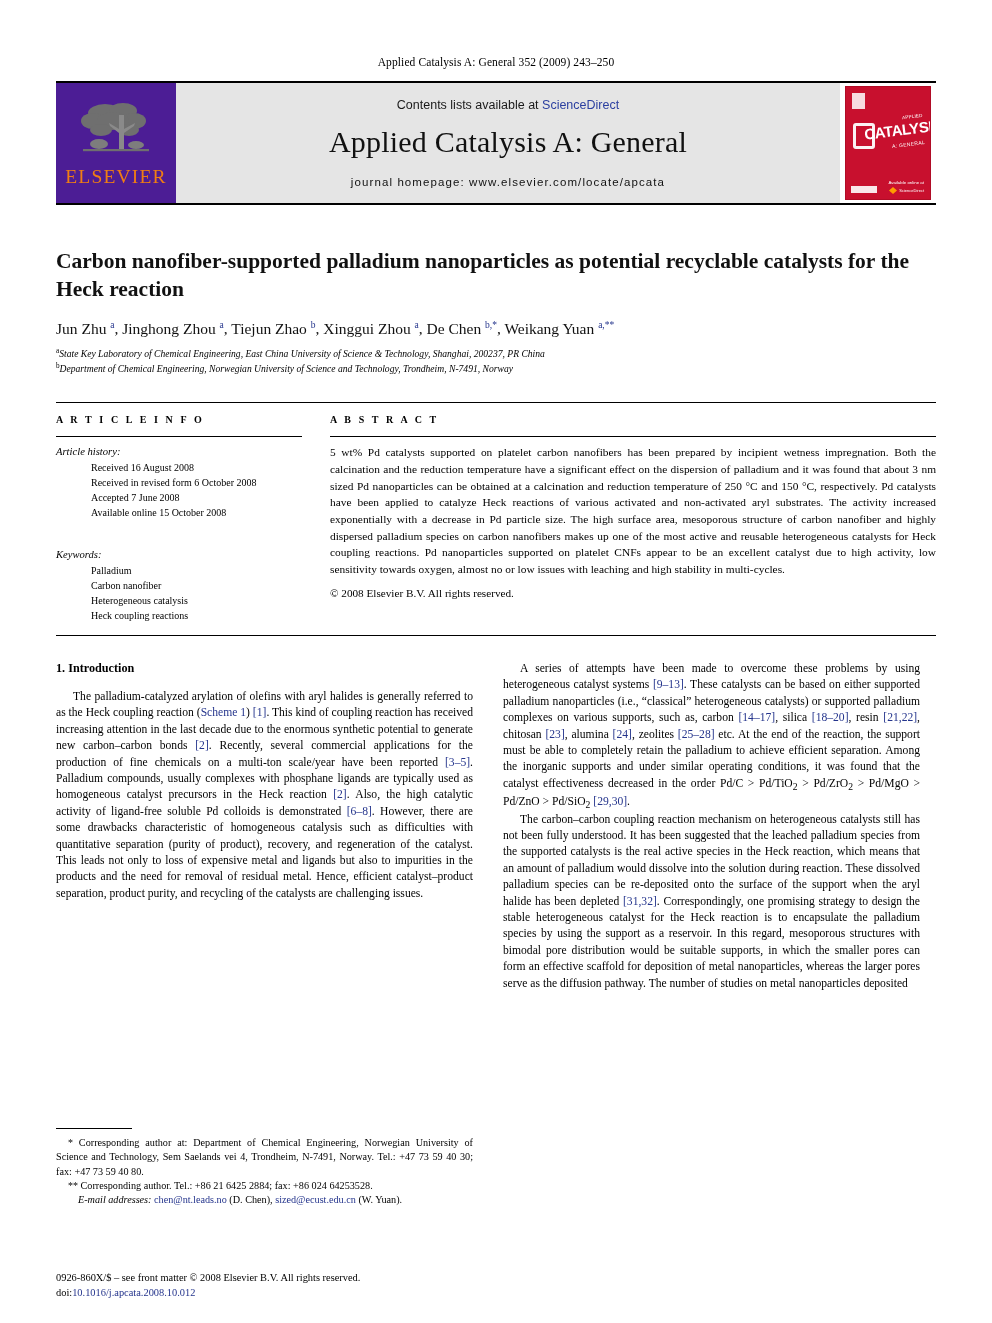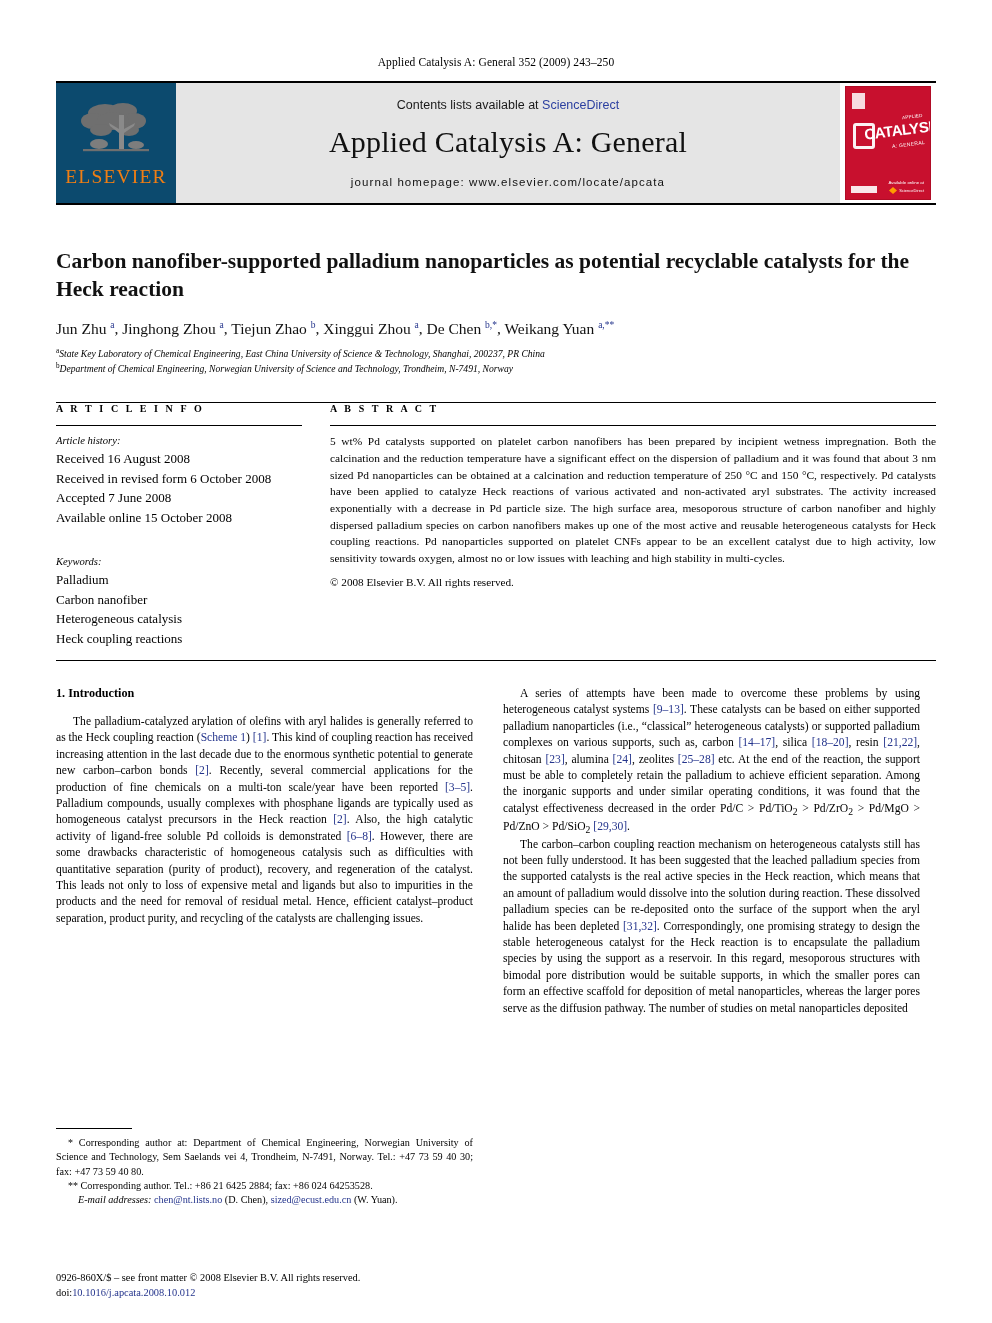--- a/index.html
+++ b/index.html
@@ -32,21 +32,21 @@
     height: 124px;
     display: flex;
     align-items: stretch;
   }
   .mast-logo {
     width: 120px;
     flex: 0 0 120px;
     display: flex;
     align-items: center;
     justify-content: center;
-    background: #0c4a6e;
+    background: #4c1d95;
   }
   .mast-center {
     flex: 1 1 auto;
     background: #e5e5e5;
     display: flex;
     flex-direction: column;
     align-items: center;
     justify-content: center;
     padding: 6px 0 8px;
   }
@@ -167,41 +167,43 @@
     font-style: italic;
     font-family: "Liberation Serif", serif;
     line-height: 1.45;
   }
   .affil sup { font-style: normal; font-size: 7.2px; }
 
   
   .infoblock {
     margin-top: 26px;
     border-top: 1.6px solid #000;
+    padding-top: 11px;
     display: flex;
     gap: 28px;
   }
   .col-info { width: 246px; flex: 0 0 246px; }
   .col-abs { flex: 1 1 auto; }
   .sec-head {
     font-size: 10px;
     font-weight: bold;
     letter-spacing: 2.6px;
     font-family: "Liberation Serif", serif;
     margin-bottom: 11px;
   }
   .rule { border-top: 1.1px solid #000; margin-bottom: 7px; }
   .hist-label, .kw-label {
     font-style: italic;
     font-size: 10.6px;
     line-height: 1.5;
   }
   .hist-item, .kw-item {
-    font-size: 13px;
+    font-size: 10px;
     line-height: 1.5;
+    margin-left: 35px;
   }
   .kwblock { margin-top: 27px; }
   .abstract-text {
     font-size: 11.4px;
     line-height: 1.465;
     text-align: justify;
     font-family: "Liberation Serif", serif;
   }
   .copyright {
     font-size: 11.2px;
@@ -368,21 +370,21 @@
       <p class="para">A series of attempts have been made to overcome these problems by using heterogeneous catalyst systems <span class="ref">[9–13]</span>. These catalysts can be based on either supported palladium nanoparticles (i.e., “classical” heterogeneous catalysts) or supported palladium complexes on various supports, such as, carbon <span class="ref">[14–17]</span>, silica <span class="ref">[18–20]</span>, resin <span class="ref">[21,22]</span>, chitosan <span class="ref">[23]</span>, alumina <span class="ref">[24]</span>, zeolites <span class="ref">[25–28]</span> etc. At the end of the reaction, the support must be able to completely retain the palladium to achieve efficient separation. Among the inorganic supports and under similar operating conditions, it was found that the catalyst effectiveness decreased in the order Pd/C &gt; Pd/TiO<sub>2</sub> &gt; Pd/ZrO<sub>2</sub> &gt; Pd/MgO &gt; Pd/ZnO &gt; Pd/SiO<sub>2</sub> <span class="ref">[29,30]</span>.</p>
       <p class="para">The carbon–carbon coupling reaction mechanism on heterogeneous catalysts still has not been fully understood. It has been suggested that the leached palladium species from the supported catalysts is the real active species in the Heck reaction, which means that an amount of palladium would dissolve into the solution during reaction. These dissolved palladium species can be re-deposited onto the surface of the support when the aryl halide has been depleted <span class="ref">[31,32]</span>. Correspondingly, one promising strategy to design the stable heterogeneous catalyst for the Heck reaction is to encapsulate the palladium species by using the support as a reservoir. In this regard, mesoporous structures with bimodal pore distribution would be suitable supports, in which the smaller pores can form an effective scaffold for deposition of metal nanoparticles, whereas the larger pores serve as the diffusion pathway. The number of studies on metal nanoparticles deposited</p>
     </div>
 
   </div>
 
   <div class="footnotes">
     <div class="fn-rule"></div>
     <p class="fn"><span class="mark">*</span> <span>Corresponding author at: Department of Chemical Engineering, Norwegian University of Science and Technology, Sem Saelands vei 4, Trondheim, N-7491, Norway. Tel.: +47 73 59 40 30; fax: +47 73 59 40 80.</span></p>
     <p class="fn"><span class="mark">**</span> <span>Corresponding author. Tel.: +86 21 6425 2884; fax: +86 024 64253528.</span></p>
-    <p class="fn-email"><i>E-mail addresses:</i> <span class="ref">chen@nt.lists.no</span> <span>(D. Chen)</span>, <span class="ref">sized@ecust.edu.cn</span> <span>(W. Yuan).</span></p>
+    <p class="fn-email"><i>E-mail addresses:</i> <span class="ref">chen@nt.leads.no</span> <span>(D. Chen)</span>, <span class="ref">sized@ecust.edu.cn</span> <span>(W. Yuan).</span></p>
   </div>
 
   <div class="imprint">
     <div>0926-860X/$ – see front matter © 2008 Elsevier B.V. All rights reserved.</div>
     <div><span>doi:</span><span class="ref">10.1016/j.apcata.2008.10.012</span></div>
   </div>
 
 </div>
 
 </body></html>

